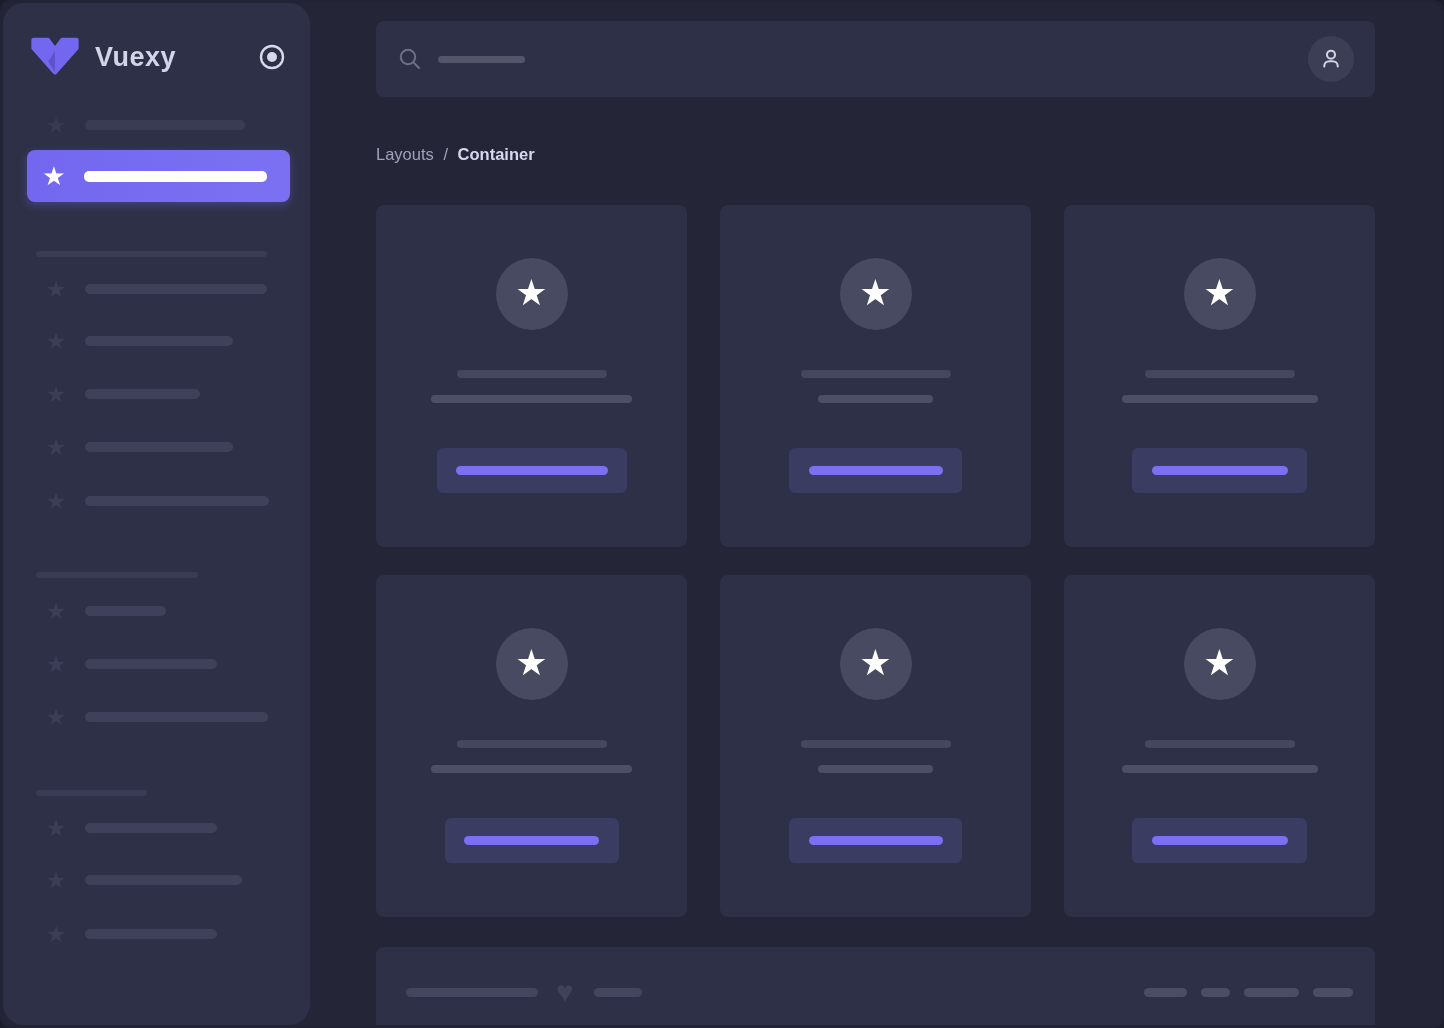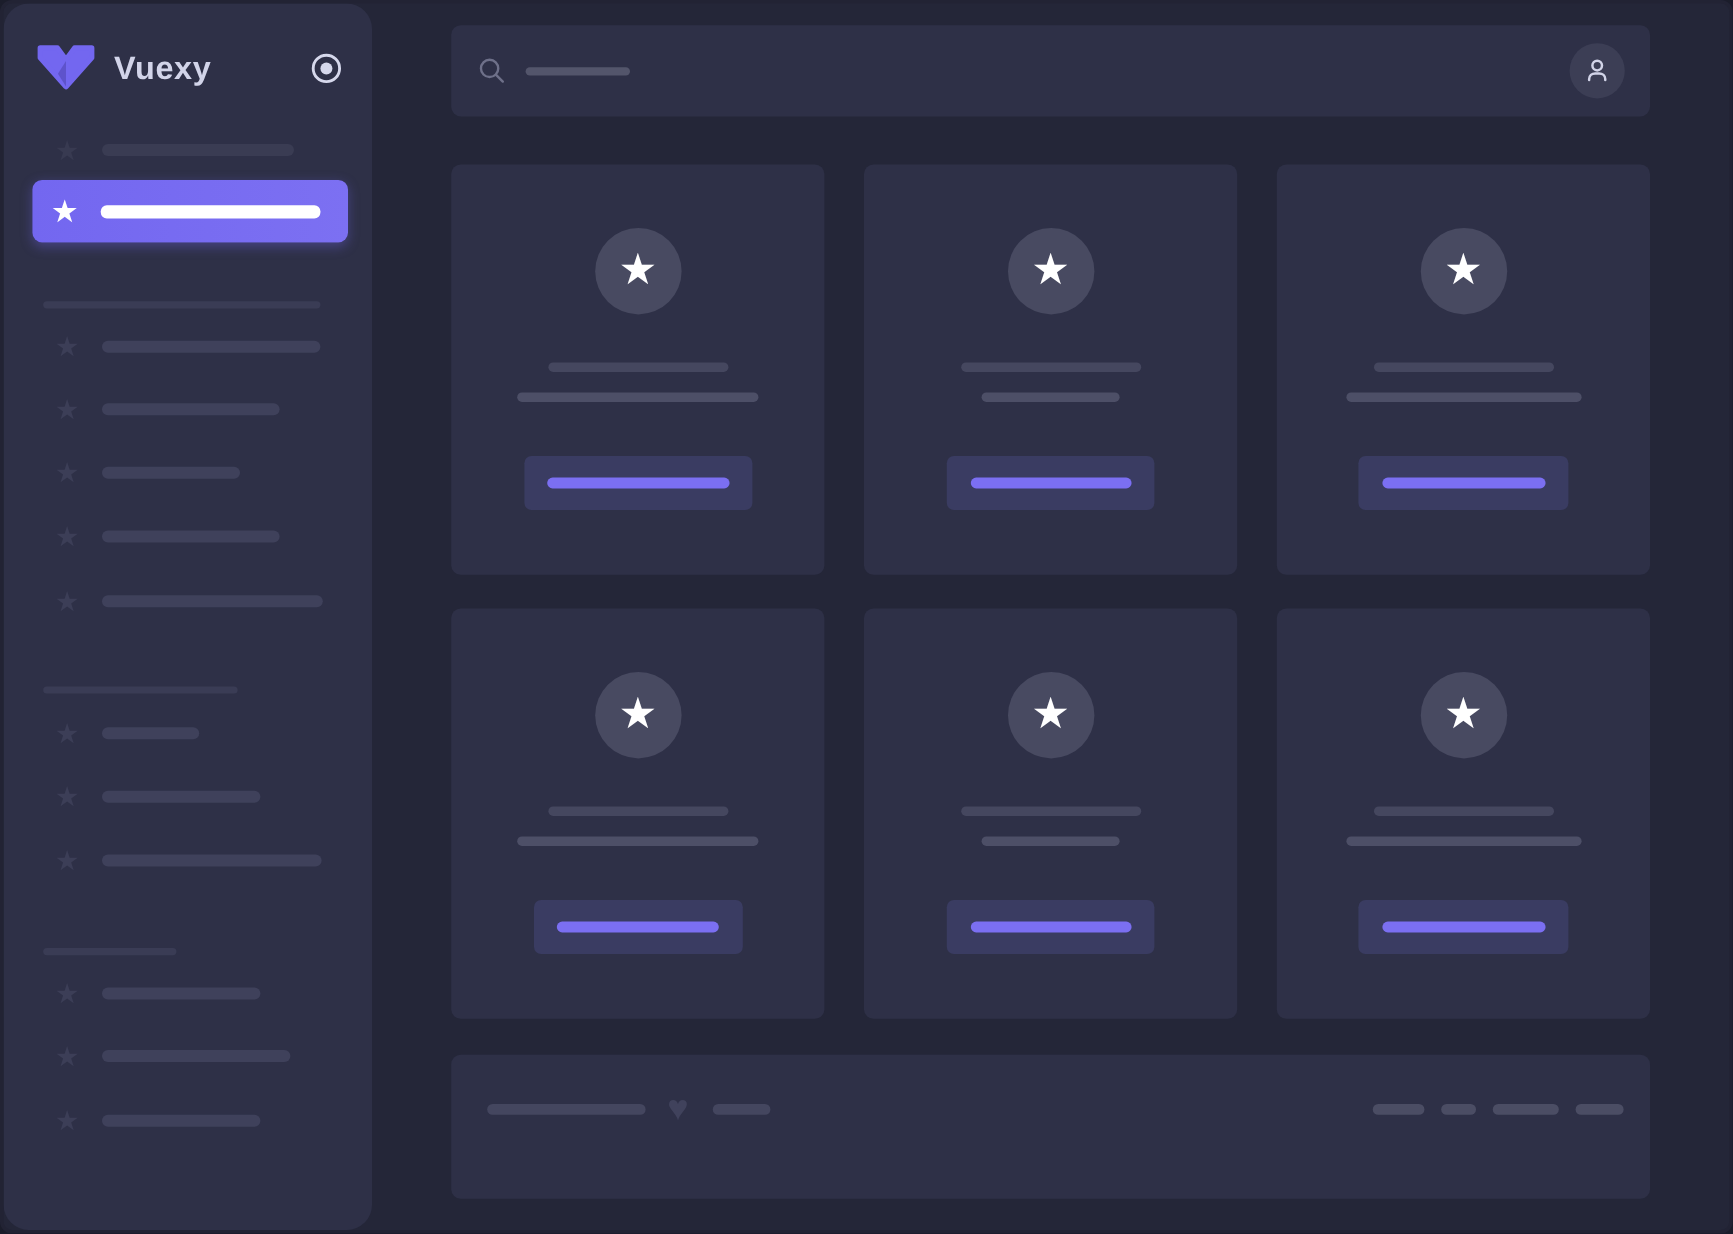--- a/index.html
+++ b/index.html
@@ -238,20 +238,25 @@
         <span class="search-skeleton"></span>
       </div>
       <div class="avatar">
         <svg viewBox="0 0 24 24">
           <circle cx="12" cy="8" r="3.7" fill="none" stroke="#d2d4e8" stroke-width="1.9"></circle>
           <path d="M5.8 19 v-0.6 c0-2.6 2.1-4.4 4.7-4.4 h3 c2.6 0 4.7 1.8 4.7 4.4 V19" fill="none" stroke="#d2d4e8" stroke-width="1.9" stroke-linecap="round"></path>
         </svg>
       </div>
     </header>
 
+    <div class="breadcrumb">
+      <span class="crumb-muted">Layouts</span>
+      <span class="crumb-sep">/</span>
+      <span class="crumb-current">Container</span>
+    </div>
 
     <section class="grid">
 
       <div class="card">
         <div class="card-avatar">
           <span class="card-star">★</span>
         </div>
         <div class="card-line1"></div>
         <div class="card-line2" style="width:201px"></div>
         <div class="card-button" style="width:190px">

